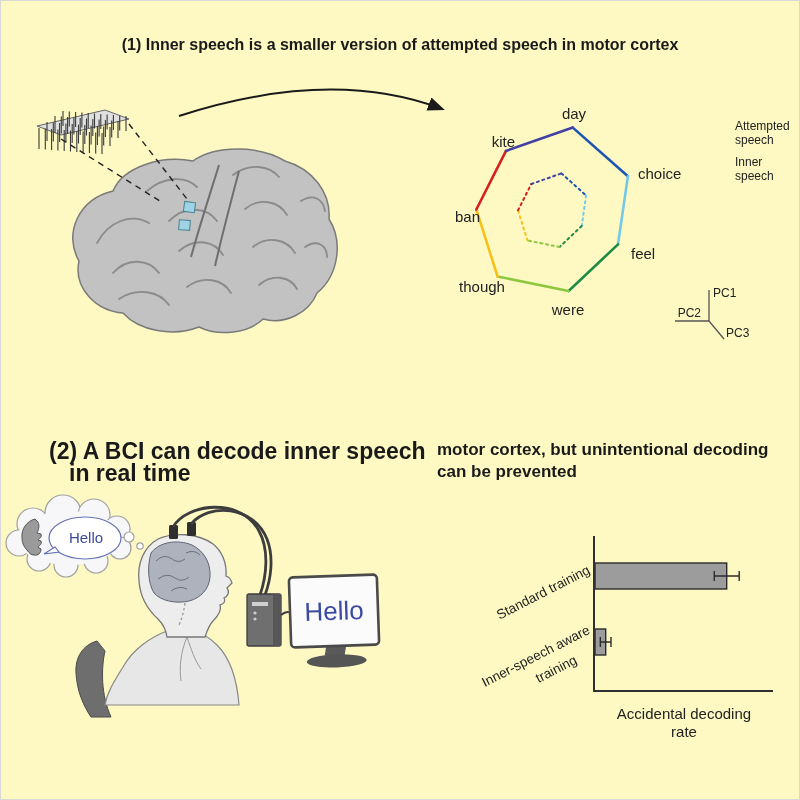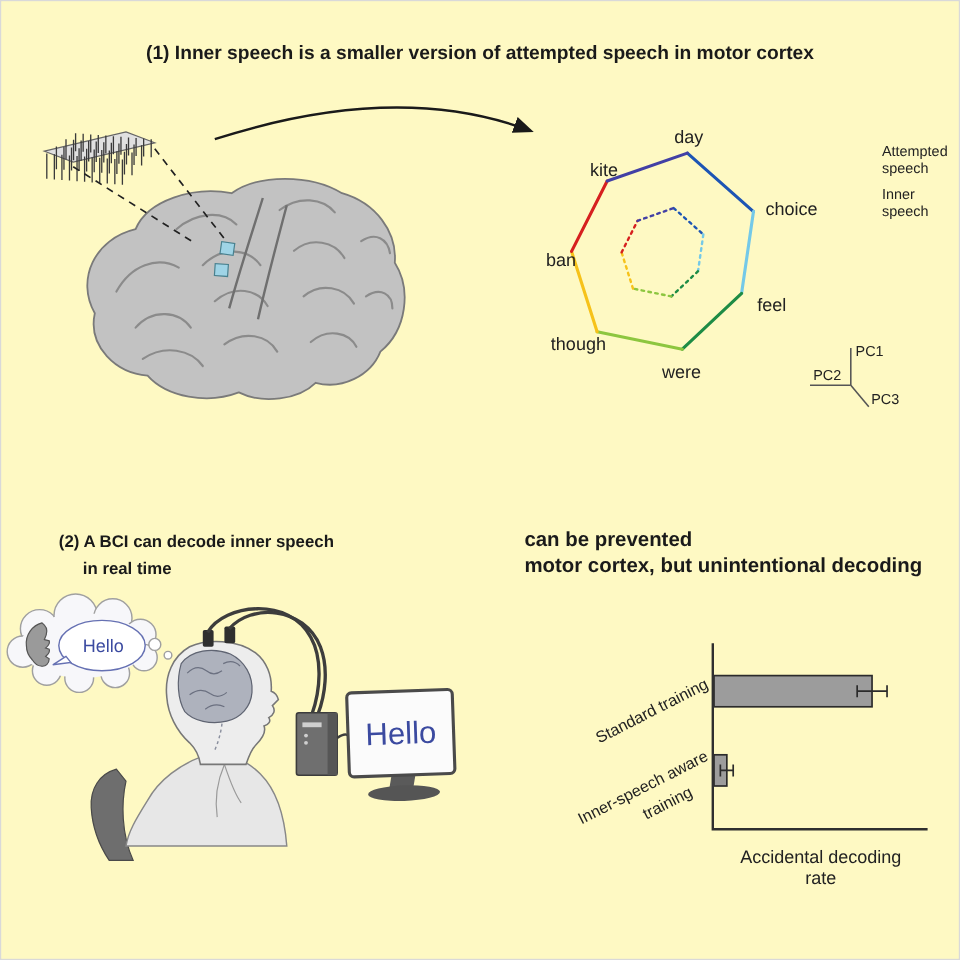--- a/index.html
+++ b/index.html
@@ -1,21 +1,21 @@
 <!DOCTYPE html>
 <html><head>
 <meta charset="utf-8">
 <style>
   html,body{margin:0;padding:0;background:#fff;}
   #page{position:relative;width:800px;height:800px;background:#fef9c3;
         border:1px solid #d9d9d9;box-sizing:border-box;overflow:hidden;
         font-family:"Liberation Sans",sans-serif;}
   .panel-title{position:absolute;font-weight:bold;color:#1a1a1a;line-height:22px;}
   #title1{top:33px;left:0;width:100%;text-align:center;font-size:16px;}
-  #title2{top:439px;left:48px;font-size:14px;}
+  #title2{top:439px;left:48px;font-size:23px;}
   #title2 .indent{margin-left:20px;}
   #title3{top:438px;left:408px;font-size:17px;width:380px;}
   #title3 .indent{margin-left:28px;}
   svg{position:absolute;left:0;top:0;}
   #panel1-svg{top:60px;}
   #panel2-svg{top:490px;}
   #panel3-svg{left:420px;top:510px;}
   text{font-family:"Liberation Sans",sans-serif;fill:#222;}
   .word-label{font-size:15px;}
   .legend-label{font-size:12px;}
@@ -135,22 +135,22 @@
     <text class="pc-label" x="700" y="256" text-anchor="end">PC2</text>
     <text class="pc-label" x="725" y="276">PC3</text>
   </svg>
 
   <div id="title2" class="panel-title">
     <div>(2) A BCI can decode inner speech</div>
     <div class="indent">in real time</div>
   </div>
 
   <div id="title3" class="panel-title">
+    <div class="indent">motor cortex, but unintentional decoding</div>
     <div class="indent">can be prevented</div>
-    <div class="indent">motor cortex, but unintentional decoding</div>
   </div>
 
   <svg id="panel2-svg" width="420" height="240" viewBox="0 0 420 240">
 
     <path d="M 96,150 C 82,154 74,166 75,182 C 76,200 82,214 90,226 L 110,226 C 100,204 100,178 104,160 Z" fill="#6e6e6e" stroke="#4a4a4a" stroke-width="1"></path>
 
     <path d="M 166,140 C 150,146 132,158 122,176 C 112,192 106,202 104,214 L 238,214 C 236,188 230,168 216,154 C 208,146 200,142 194,140 Z" fill="#e7e7e7" stroke="#888" stroke-width="1.2"></path>
     <g fill="none" stroke="#9a9a9a" stroke-width="1">
       <path d="M 186,146 C 190,158 194,170 200,178"></path>
       <path d="M 186,146 C 180,160 178,176 180,190"></path>

